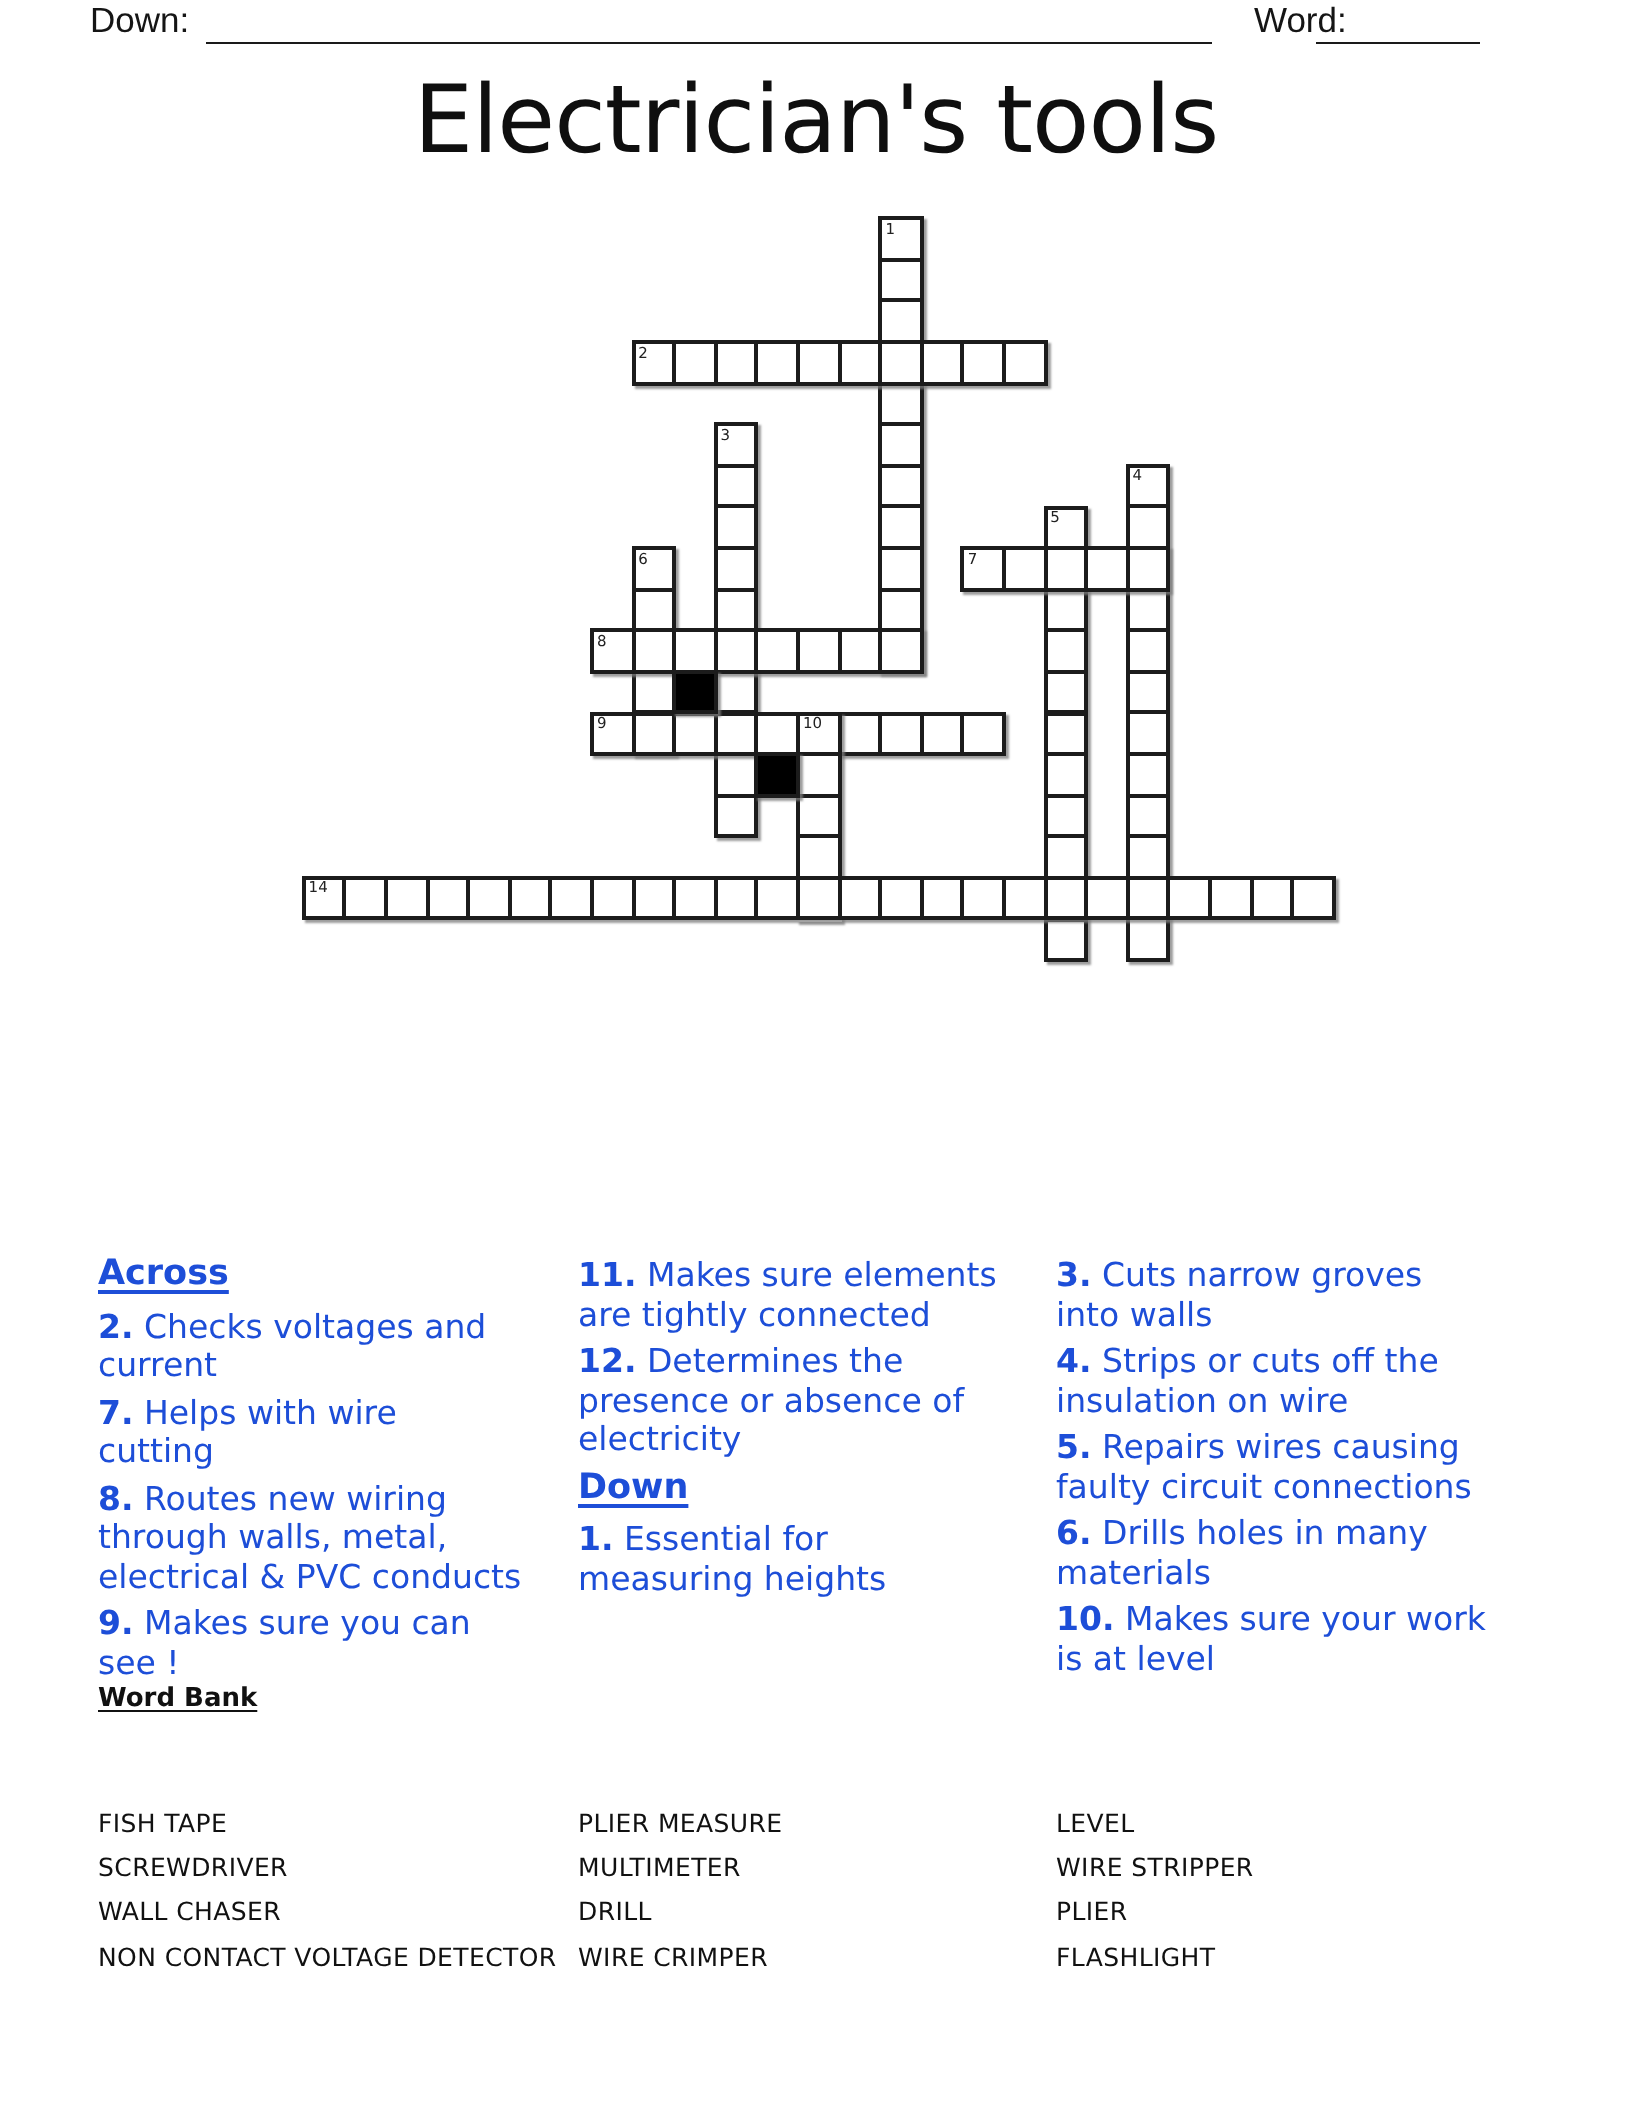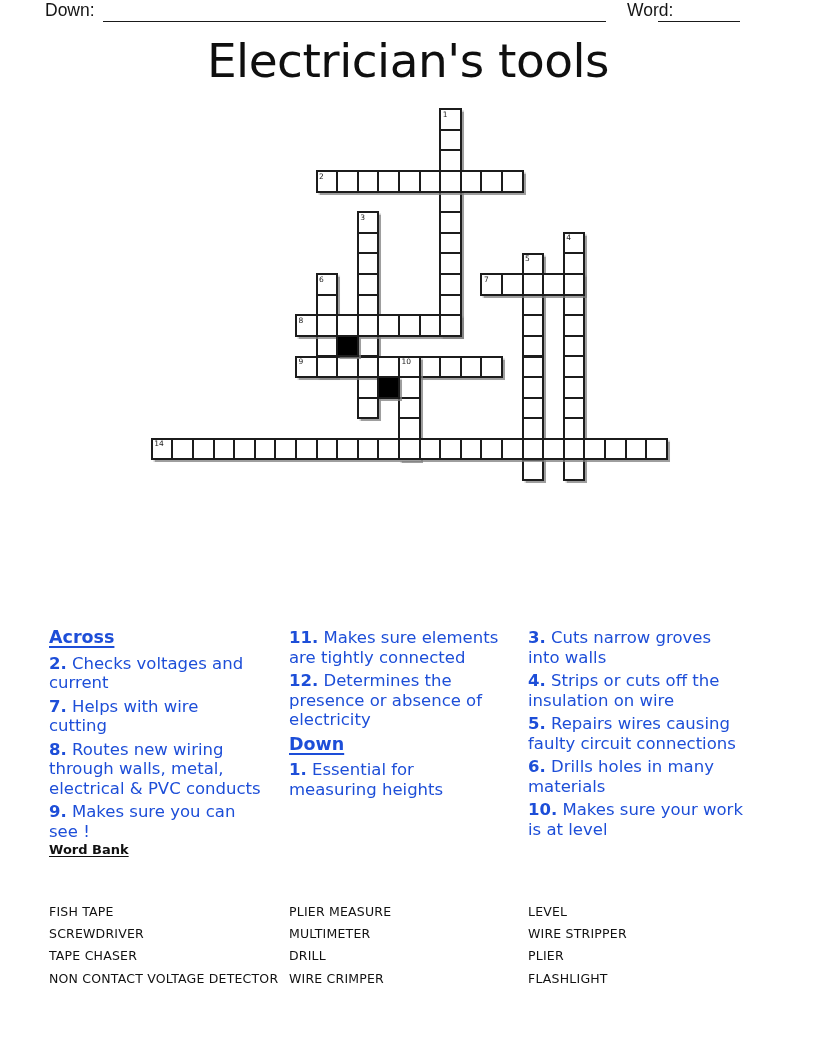--- a/index.html
+++ b/index.html
@@ -251,21 +251,21 @@
         <p class="clue"><b>10.</b> Makes sure your work
 is at level</p>
       </div>
     </div>
 
   <div class="wb-heading">Word Bank</div>
   <div>
       <div class="wb-col" style="left: 49px;">
         <div class="wb-item">FISH TAPE</div>
         <div class="wb-item">SCREWDRIVER</div>
-        <div class="wb-item">TAPE CHASER</div>
+        <div class="wb-item">WALL CHASER</div>
         <div class="wb-item">NON CONTACT VOLTAGE DETECTOR</div>
       </div>
       <div class="wb-col" style="left: 289px;">
         <div class="wb-item">PLIER MEASURE</div>
         <div class="wb-item">MULTIMETER</div>
         <div class="wb-item">DRILL</div>
         <div class="wb-item">WIRE CRIMPER</div>
       </div>
       <div class="wb-col" style="left: 528px;">
         <div class="wb-item">LEVEL</div>

